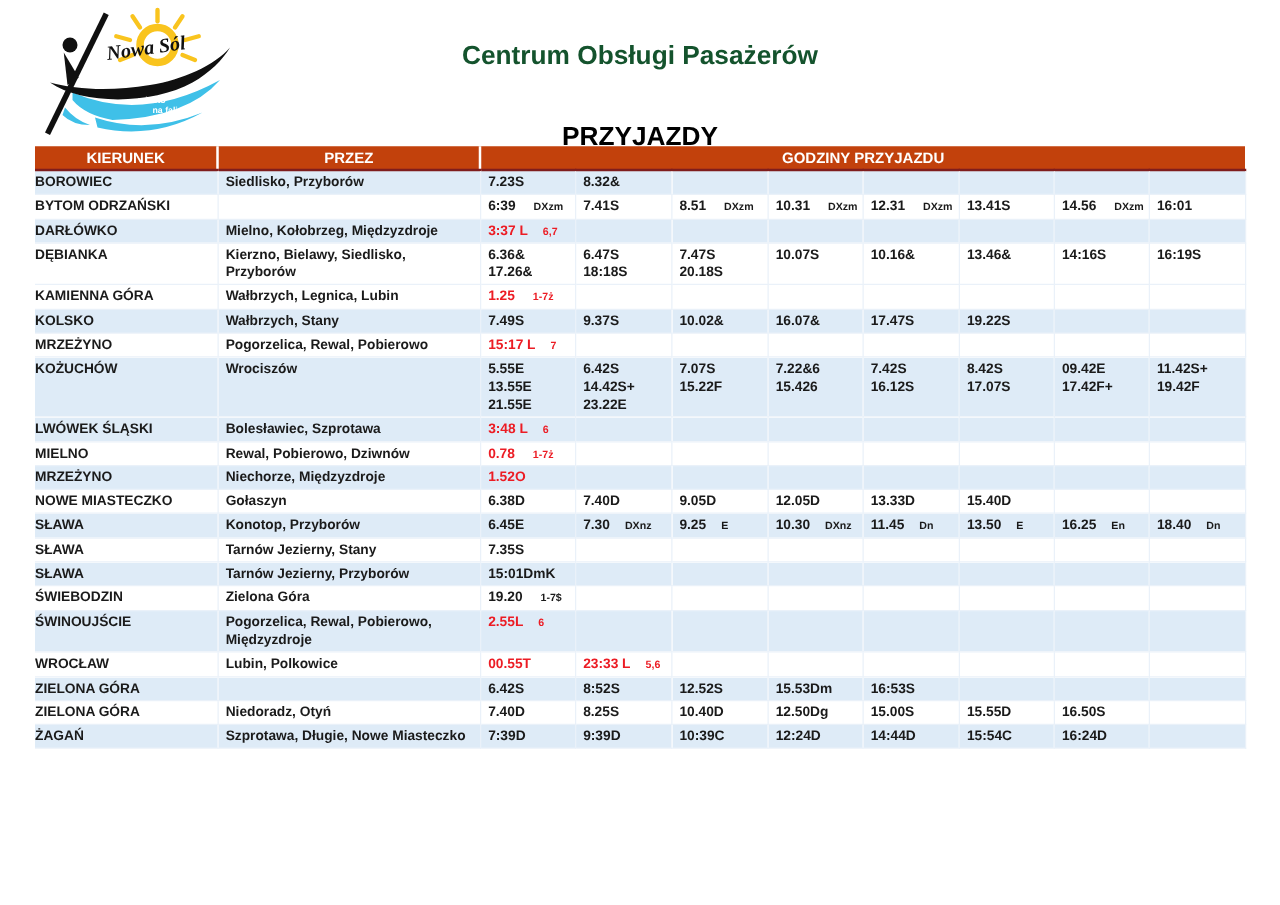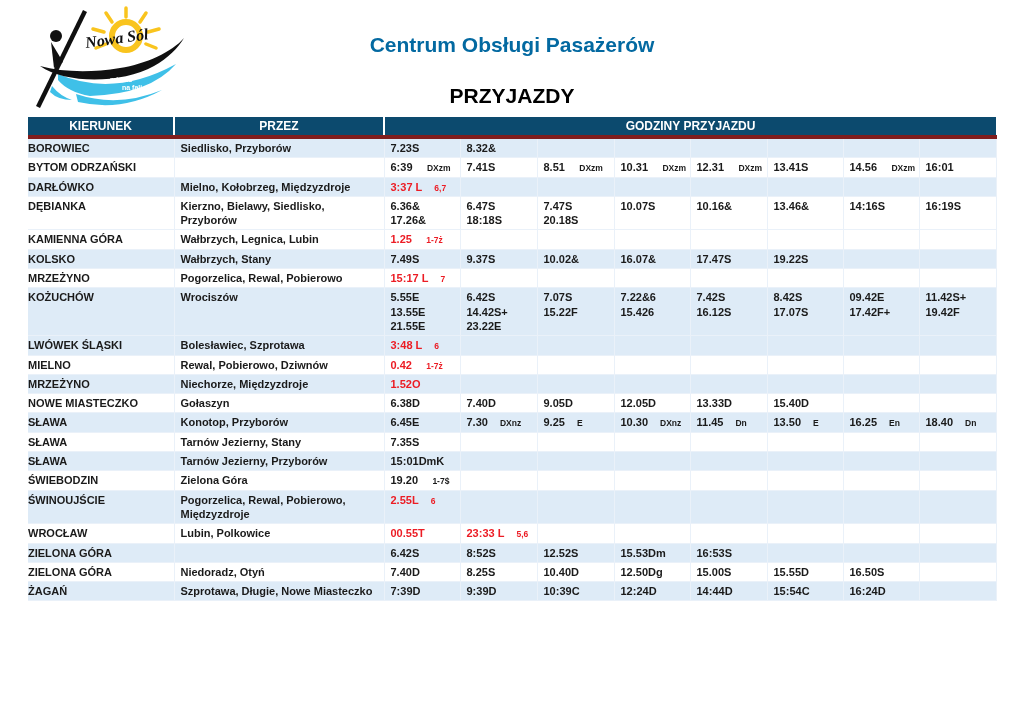--- a/index.html
+++ b/index.html
@@ -1,32 +1,32 @@
 <!DOCTYPE html>
 <html lang="pl"><head>
 <meta charset="utf-8">
 <style>
   html,body { margin:0; padding:0; background:#fff; }
   .page {
     position:relative; width:1024px; height:724px; background:#ffffff;
     font-family:"Liberation Sans", sans-serif; overflow:hidden;
   }
   .titles { position:absolute; top:0; left:0; width:1024px; text-align:center; }
-  .title    { margin:0; padding-top:33px; font-size:21px; font-weight:bold; color:#0369a1; }
-  .subtitle { margin:0; padding-top:27px; font-size:21px; font-weight:bold; color:#000; }
+  .title    { margin:0; padding-top:33px; font-size:21px; font-weight:bold; color:#14532d; }
+  .subtitle { margin:14px; padding-top:27px; font-size:21px; font-weight:bold; color:#000; }
   .logo { position:absolute; left:26px; top:2px; }
 
   table.timetable {
     position:absolute; left:28px; top:117px; width:968px;
     border-collapse:collapse; table-layout:fixed;
   }
   thead th {
-    background:#0c4a6e; color:#ffffff; font-size:12px; font-weight:bold;
+    background:#c2410c; color:#ffffff; font-size:12px; font-weight:bold;
     text-align:center; padding:1px 4px; height:16px;
-    border-right:2px solid #ffffff; border-bottom:4px solid #7f1d1d;
+    border-right:2px solid #ffffff; border-bottom:2px solid #7f1d1d;
   }
   thead th:last-child { border-right:none;margin-left:44px; }
   tbody td {
     font-size:11px; font-weight:bold; color:#1a1a1a; vertical-align:top;
     padding:2px 4px 2px 6px; line-height:1.3;
     border-right:1px solid #eaf1f9; border-bottom:1px solid #eaf1f9;
     overflow:hidden;
   }
   tr.alt td { background:#DEEBF7; }
   td.dir { padding-left:0; }
@@ -285,21 +285,21 @@
           <td class="time"></td>
           <td class="time"></td>
           <td class="time"></td>
           <td class="time"></td>
           <td class="time"></td>
         </tr>
         <tr>
           <td class="dir">MIELNO</td>
           <td class="via">Rewal, Pobierowo, Dziwnów</td>
           <td class="time">
-            <div class="tl red"><span class="m">0.42</span><span class="sm"> 1-7ż</span></div>
+            <div class="tl red"><span class="m">0.78</span><span class="sm"> 1-7ż</span></div>
           </td>
           <td class="time"></td>
           <td class="time"></td>
           <td class="time"></td>
           <td class="time"></td>
           <td class="time"></td>
           <td class="time"></td>
           <td class="time"></td>
         </tr>
         <tr class="alt">

